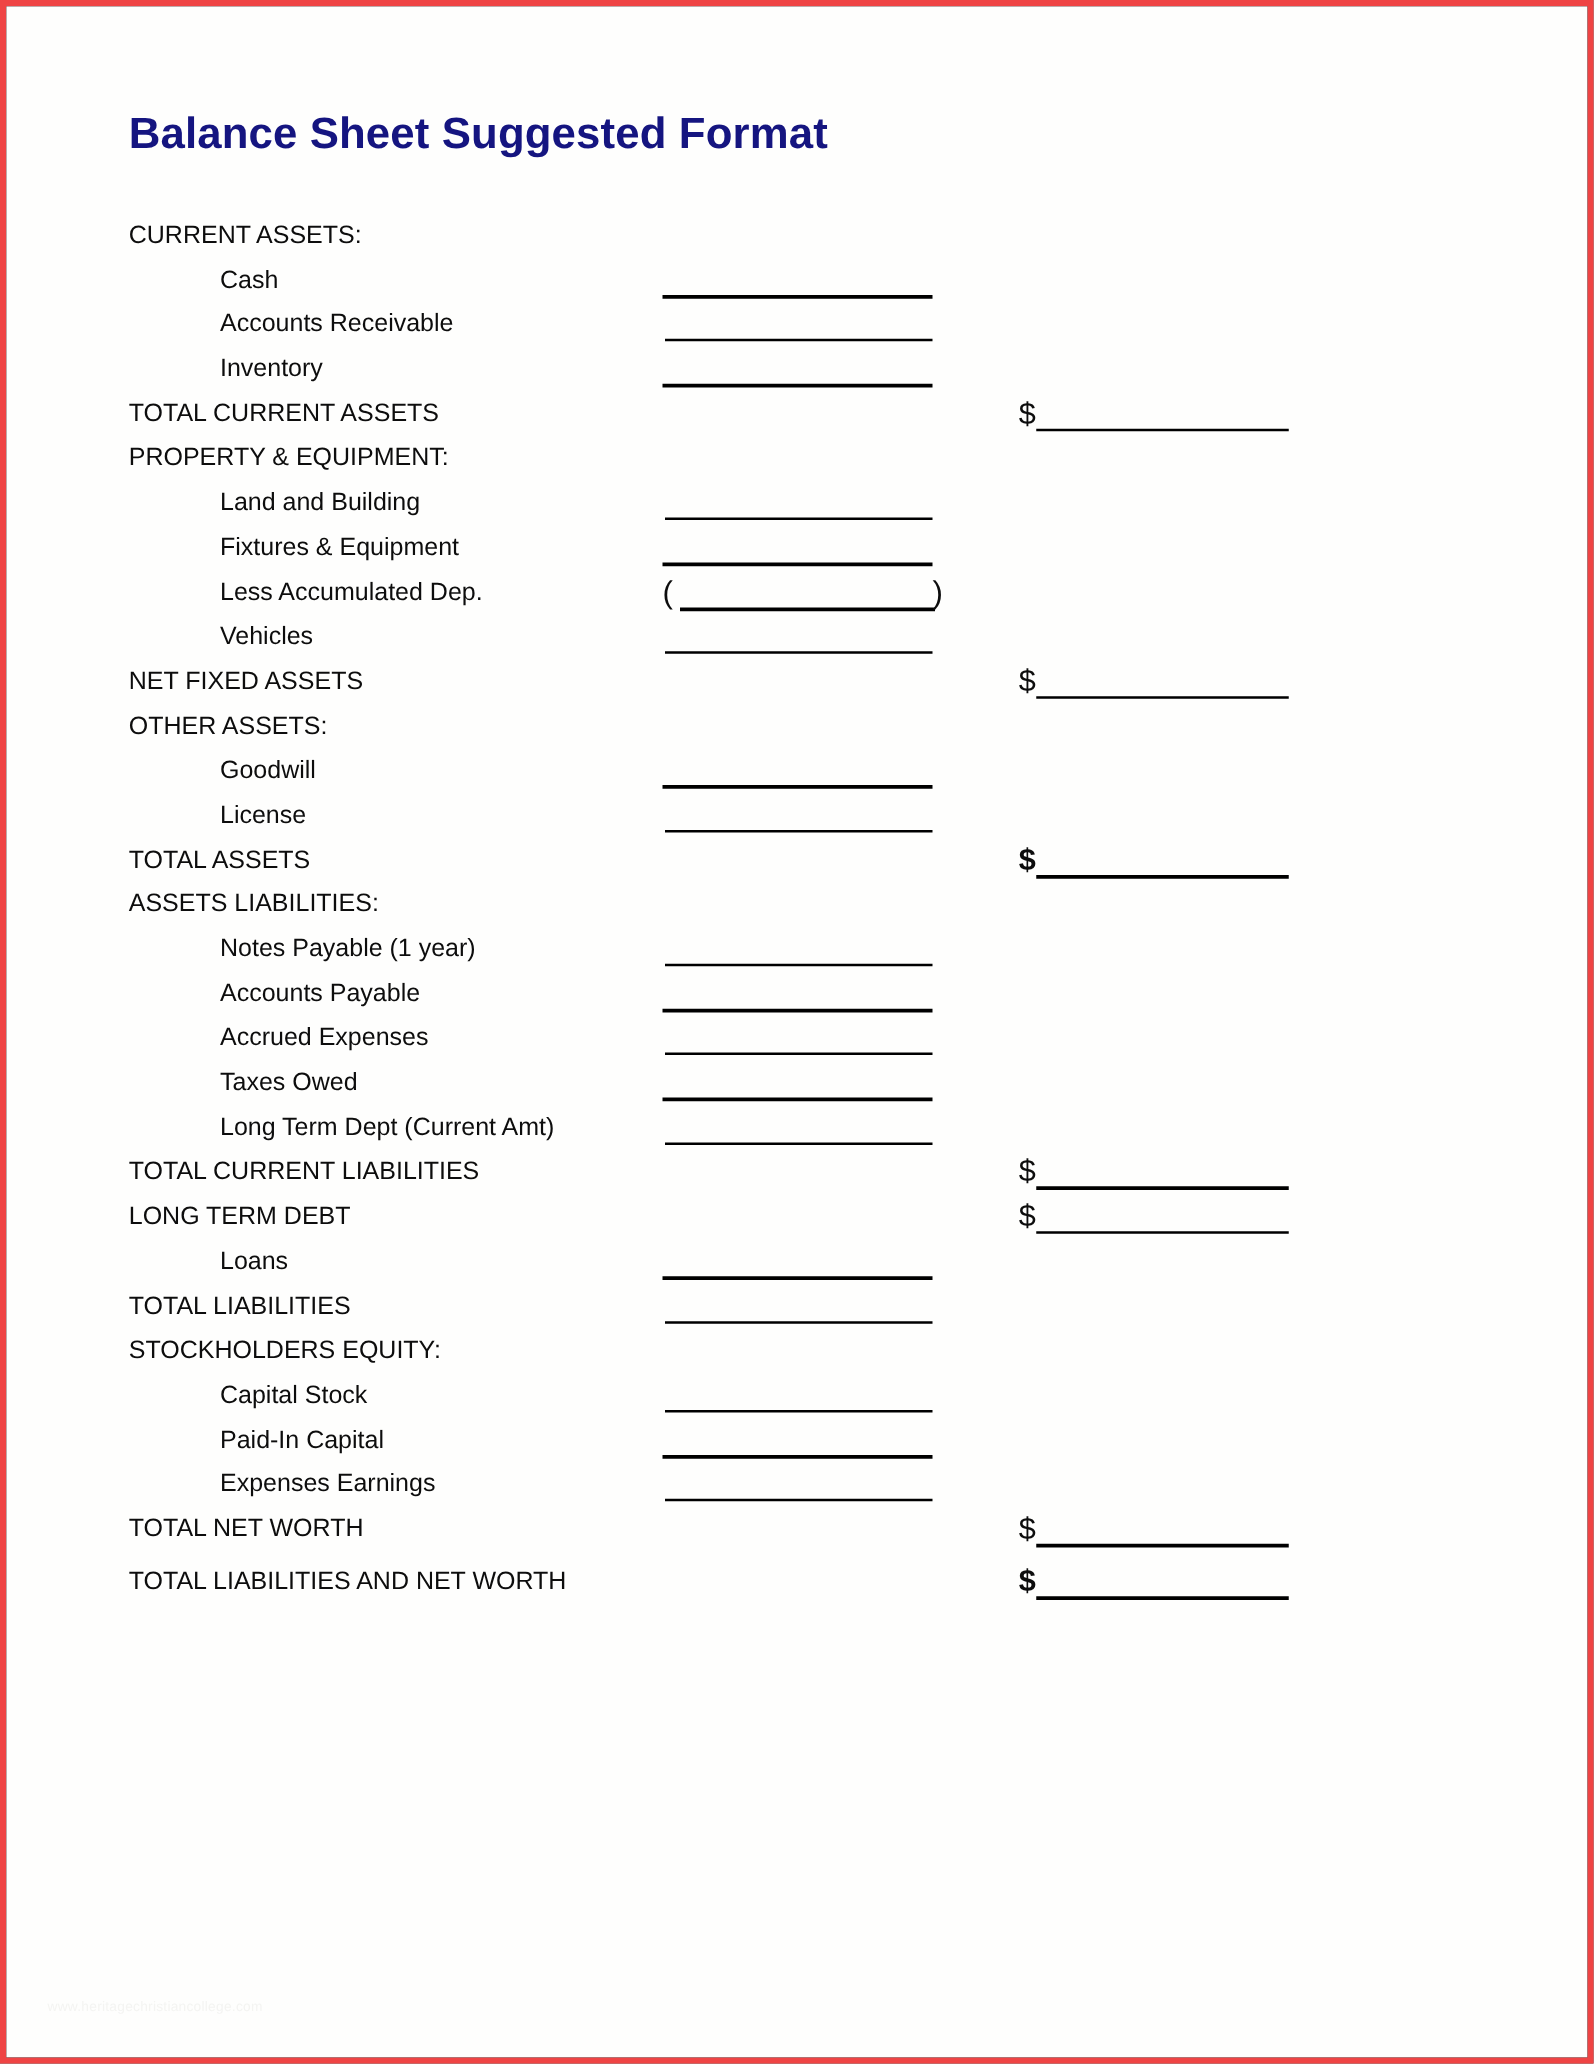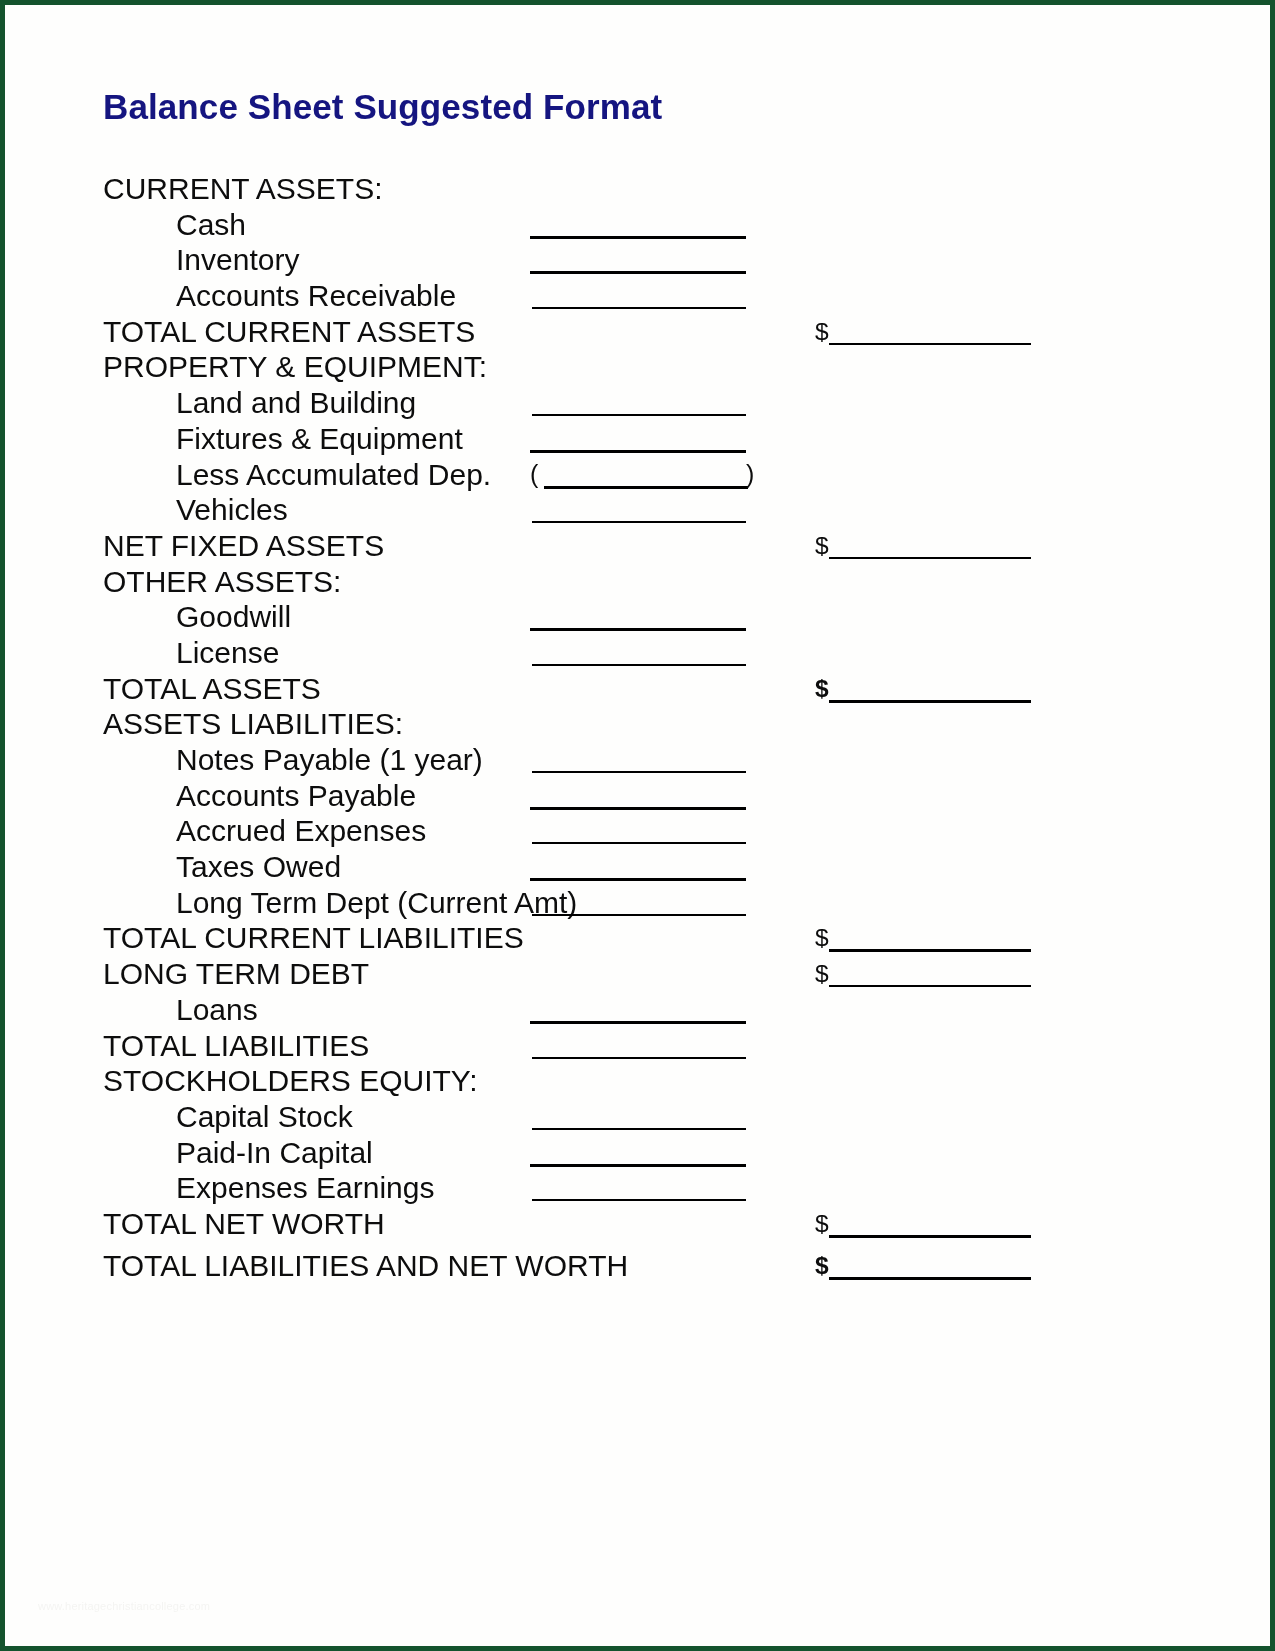--- a/index.html
+++ b/index.html
@@ -6,21 +6,21 @@
     margin: 0;
     padding: 0;
     background: #ffffff;
   }
 
   .page {
     position: relative;
     width: 1275px;
     height: 1651px;
     background: #404040;
-    border: 5px solid #14532d;
+    border: 5px solid #ef4444;
     box-sizing: border-box;
     overflow: hidden;
     font-family: "Liberation Sans", sans-serif;
     text-decoration: underline;
   }
 
   .sheet {
     position: absolute;
     left: 0;
     top: 0;
@@ -54,21 +54,21 @@
     height: 35.7px;
     width: 100%;
   }
 
   .row.gap-before { margin-top: 6px; }
 
   .label {
     position: absolute;
     left: 98px;
     top: 0;
-    font-size: 30px;
+    font-size: 20px;
     line-height: 31px;
     color: #0d0d0d;
     white-space: nowrap;
   }
 
   .label.indent { left: 171px; }
 
   
   .mid-rule {
     position: absolute;
@@ -159,26 +159,26 @@
 
     <div class="rows">
         <div class="row">
           <div class="label">CURRENT ASSETS:</div>
         </div>
         <div class="row">
           <div class="label indent">Cash</div>
           <div class="mid-rule thick"></div>
         </div>
         <div class="row">
+          <div class="label indent">Accounts Receivable</div>
+          <div class="mid-rule"></div>
+        </div>
+        <div class="row">
           <div class="label indent">Inventory</div>
           <div class="mid-rule thick"></div>
-        </div>
-        <div class="row">
-          <div class="label indent">Accounts Receivable</div>
-          <div class="mid-rule"></div>
         </div>
         <div class="row">
           <div class="label">TOTAL CURRENT ASSETS</div>
           <div class="amount">
             <span class="sign">$</span>
             <div class="amt-rule"></div>
           </div>
         </div>
         <div class="row">
           <div class="label">PROPERTY &amp; EQUIPMENT:</div>

